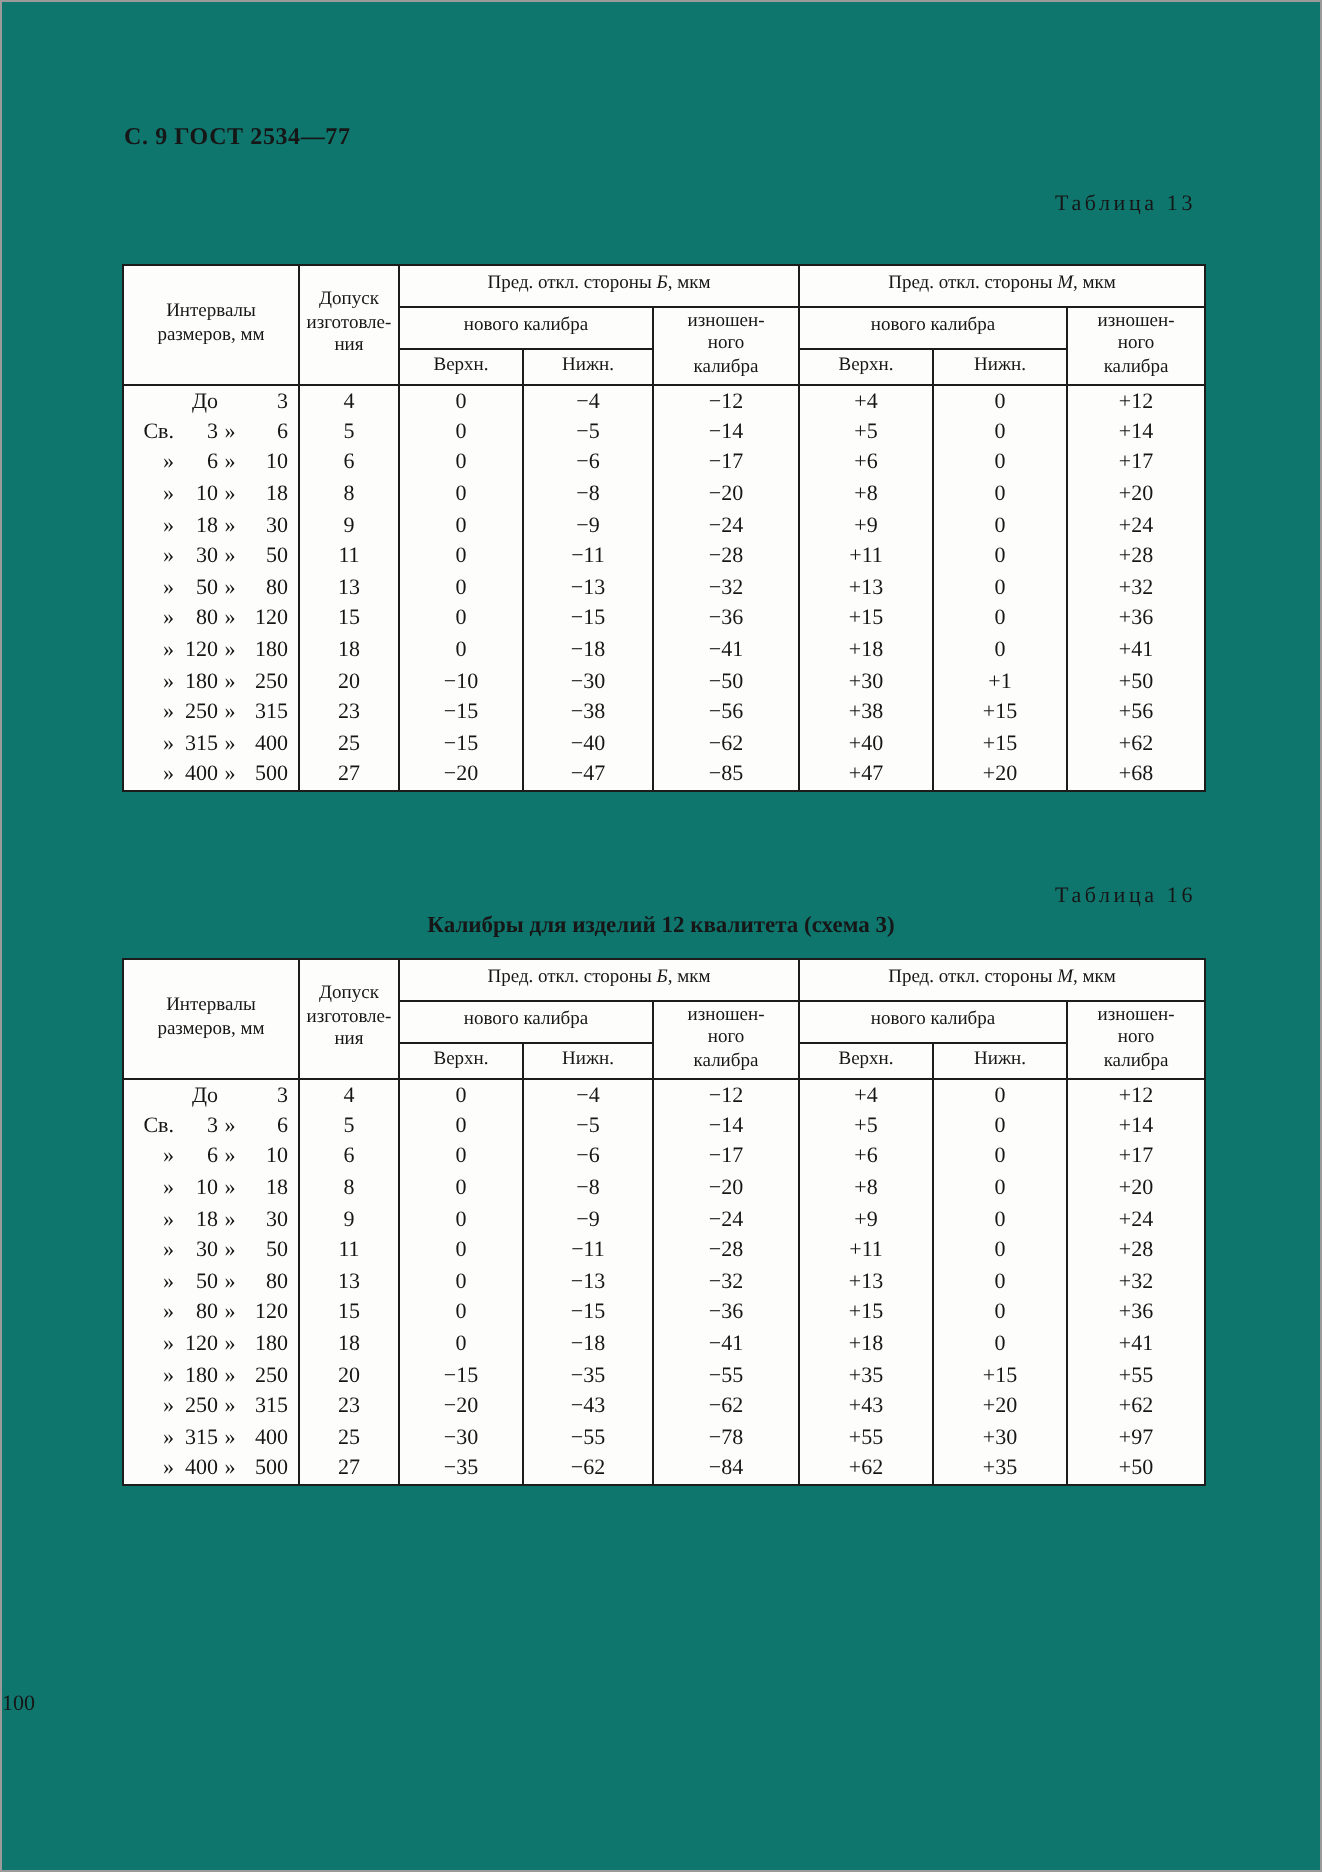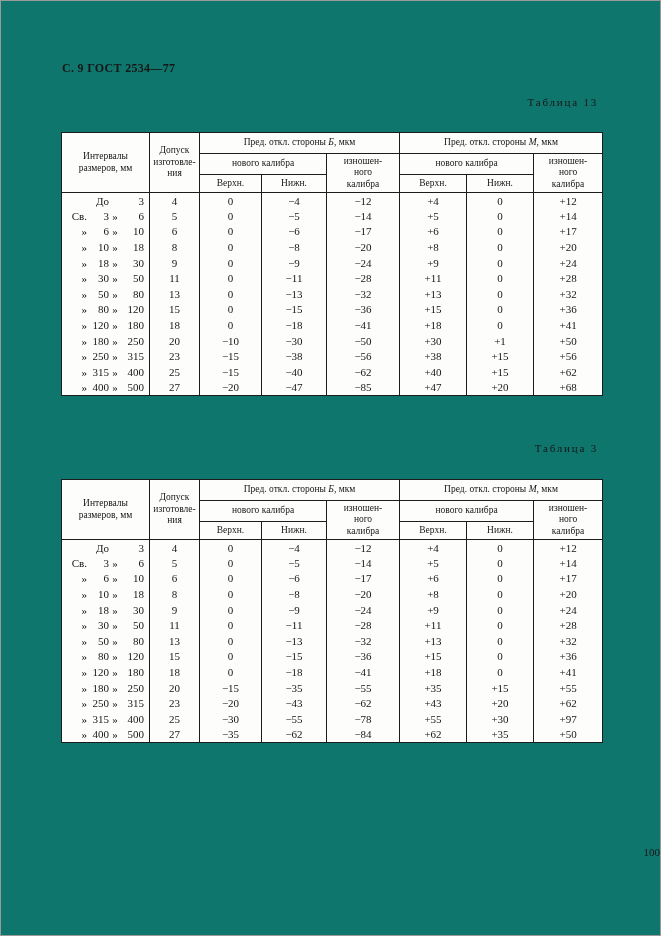--- a/index.html
+++ b/index.html
@@ -65,21 +65,21 @@
 
   .cell-interval { text-align: left; padding-left: 4px; margin-left: 36px; }
   .ip  { display: inline-block; }
   .ip0 { width: 20px; text-align: right; }
   .ip1 { width: 22px; text-align: right; }
   .ip2 { width: 12px; text-align: center; }
   .ip3 { width: 23px; text-align: right; }
 
   .page-number {
     position: absolute; top: 845px; left: 0; right: 0;
-    text-align: right; font-size: 11px;
+    text-align: left; font-size: 11px;
   }
 </style>
 </head>
 <body>
 
 <div class="page">
 
   <div class="doc-header">С. 9 ГОСТ 2534—77</div>
 
   <div class="tbl-label lbl-13">Таблица 13</div>
@@ -256,21 +256,22 @@
           <td class="cell-value">−20</td>
           <td class="cell-value">−47</td>
           <td class="cell-value">−85</td>
           <td class="cell-value">+47</td>
           <td class="cell-value">+20</td>
           <td class="cell-value">+68</td>
         </tr>
       </tbody>
   </table>
 
-  <div class="tbl-label lbl-14">Таблица 3</div>
+  <div class="tbl-label lbl-14">Таблица 16</div>
+  <div class="tbl-title ttl-14">Калибры для изделий 12  квалитета (схема 3)</div>
 
   <table class="gost t14">
     <colgroup>
       <col class="c-int">
         <col class="c-tol">
         <col class="c-bu">
         <col class="c-bl">
         <col class="c-bw">
         <col class="c-mu">
         <col class="c-ml">

